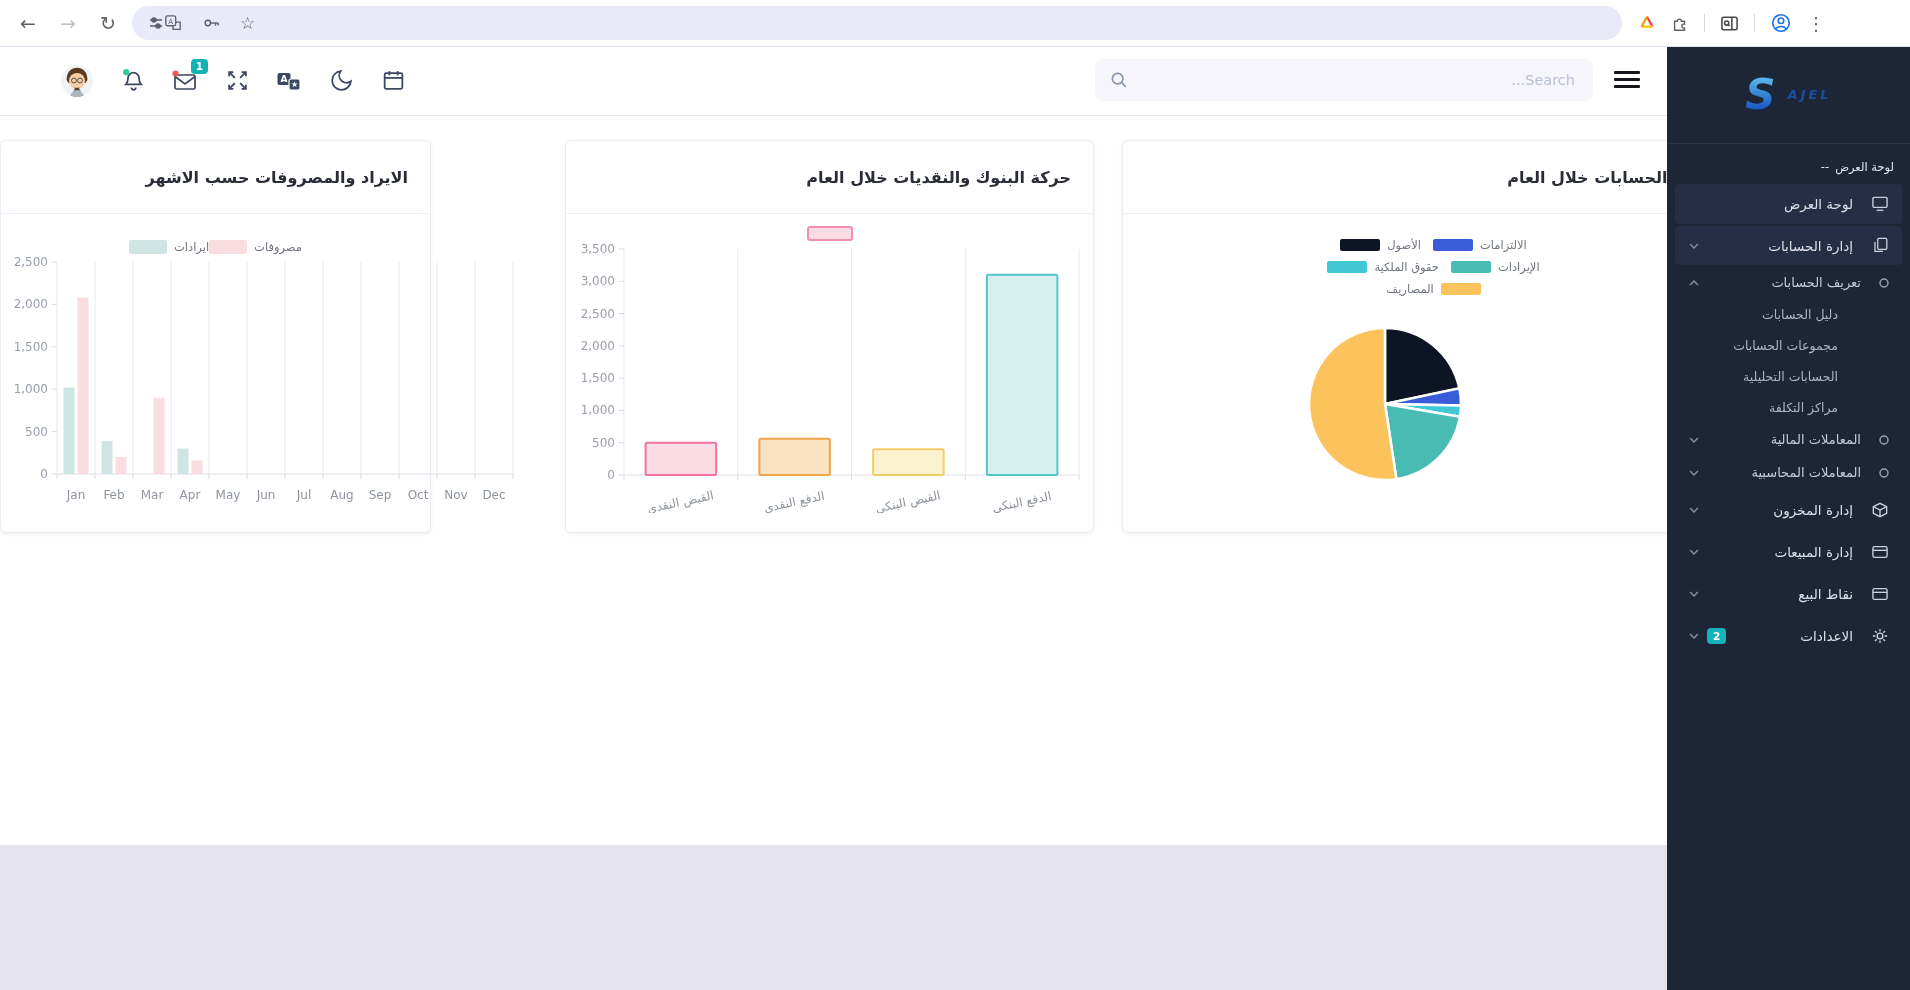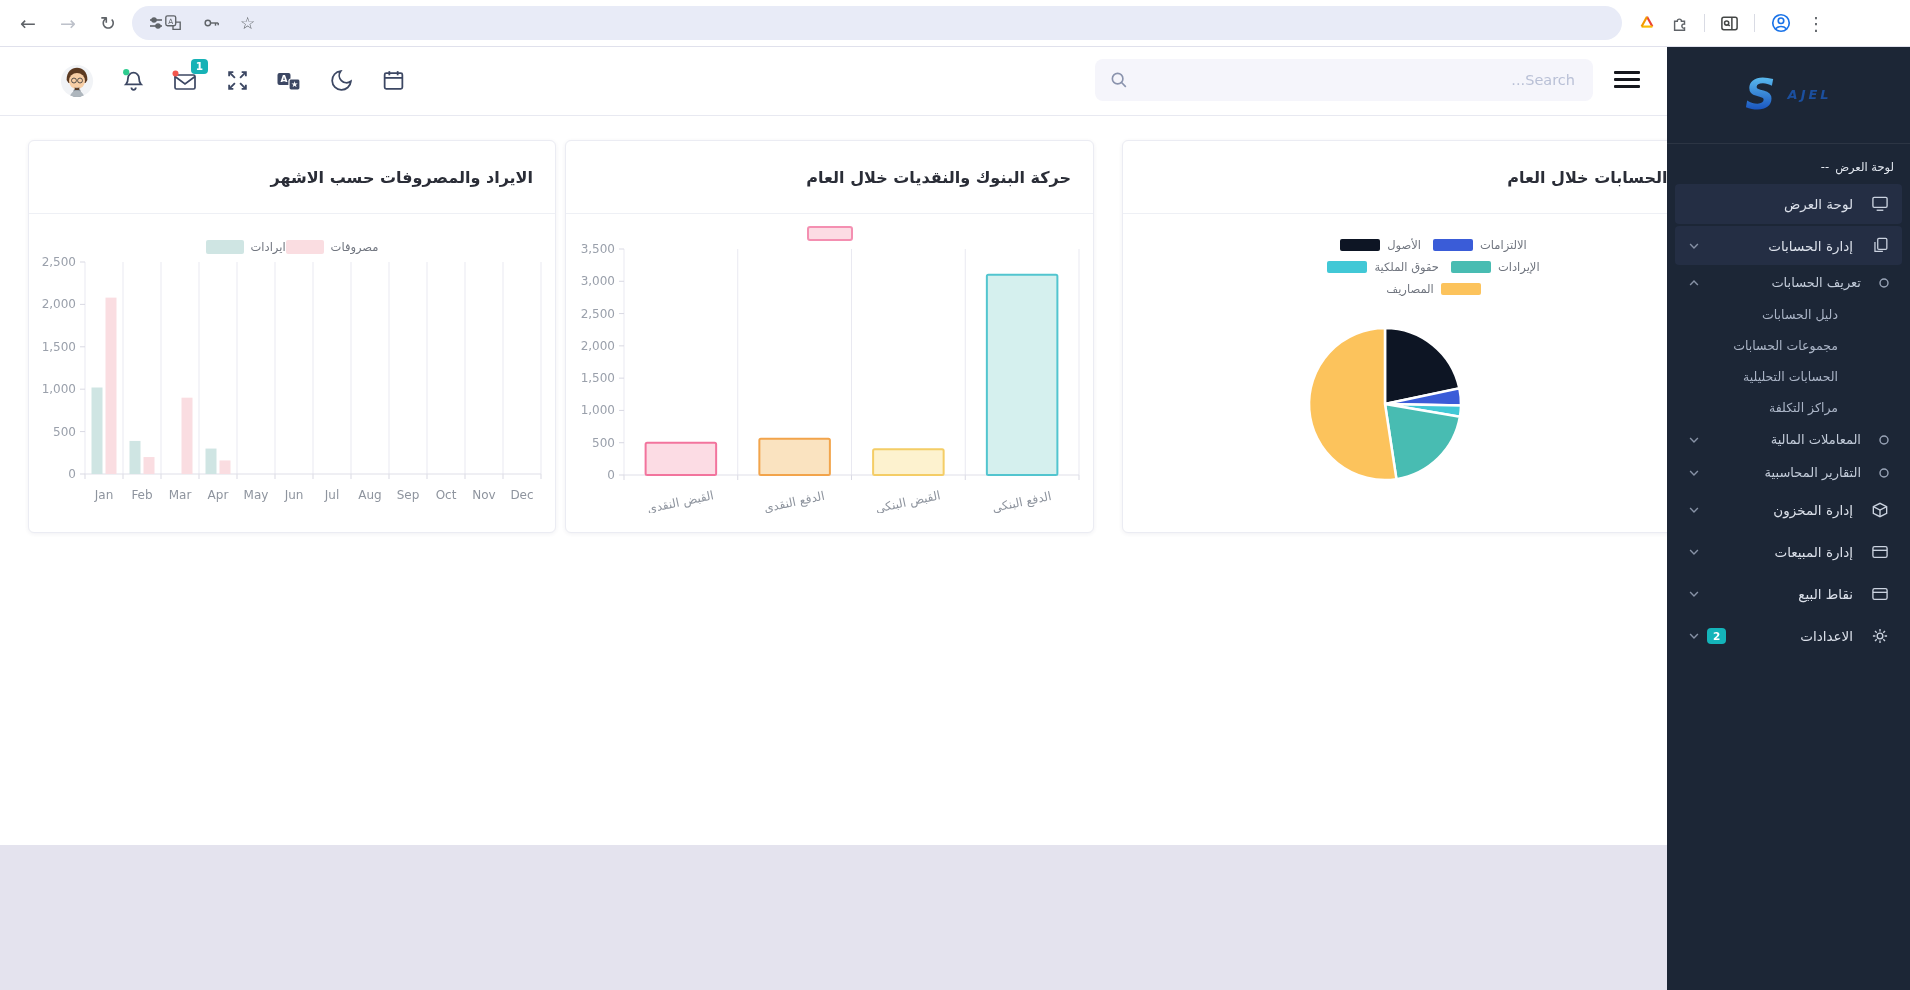--- a/index.html
+++ b/index.html
@@ -215,21 +215,21 @@
     <input type="text" placeholder="Search..." style="">
   </div>
   <div class="hamburger">
       <div></div>
       <div></div>
       <div></div>
     </div>
 </div>
 
 <div class="main">
-  <div class="card" style="left:28px;width:528px">
+  <div class="card" style="left:0;width:431px">
     <div class="card-h">الايراد والمصروفات حسب الاشهر</div>
     <div class="legend-row" id="lg1">
         <span class="lg-item">
           <span class="lg-sw" style="background:#cfe5e3"></span>
           <span class="lg-lb">ايرادات</span>
         </span>
         <span class="lg-item">
           <span class="lg-sw" style="background:#fadde1"></span>
           <span class="lg-lb">مصروفات</span>
         </span>
@@ -454,21 +454,21 @@
             <circle cx="6" cy="6" r="4"></circle>
           </svg>
         </span>
       </div>
       <div class="s-item lvl1">
         <span class="chev">
           <svg width="14" height="8" viewBox="0 0 18 9" fill="none" stroke="#8792a6" stroke-width="1.8">
             <polyline points="4,2 9,7 14,2"></polyline>
           </svg>
         </span>
-        <span class="s-lbl">التقارير المحاسبية</span>
+        <span class="s-lbl">المعاملات المحاسبية</span>
         <span class="s-icn">
           <svg width="12" height="12" viewBox="0 0 12 12" fill="none" stroke="#9aa5b8" stroke-width="1.4">
             <circle cx="6" cy="6" r="4"></circle>
           </svg>
         </span>
       </div>
       <div class="s-item lvl0">
         <span class="chev">
           <svg width="14" height="8" viewBox="0 0 18 9" fill="none" stroke="#8792a6" stroke-width="1.8">
             <polyline points="4,2 9,7 14,2"></polyline>

